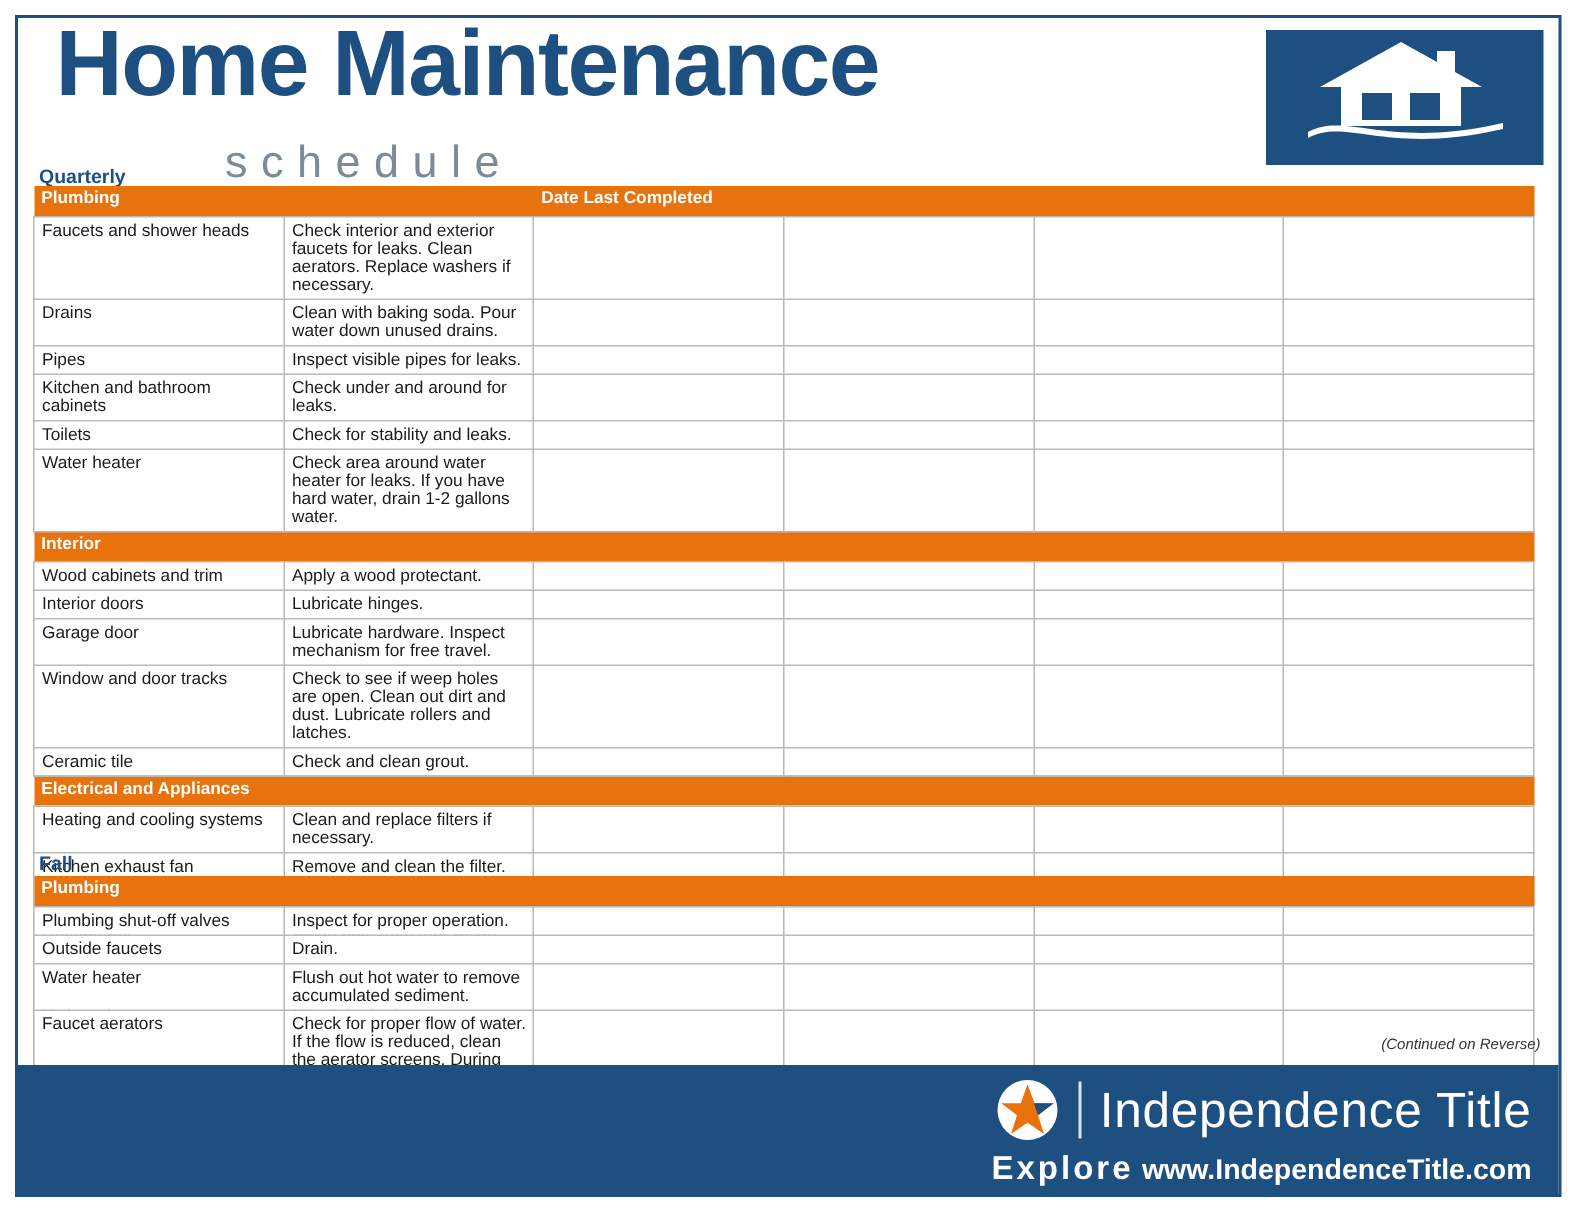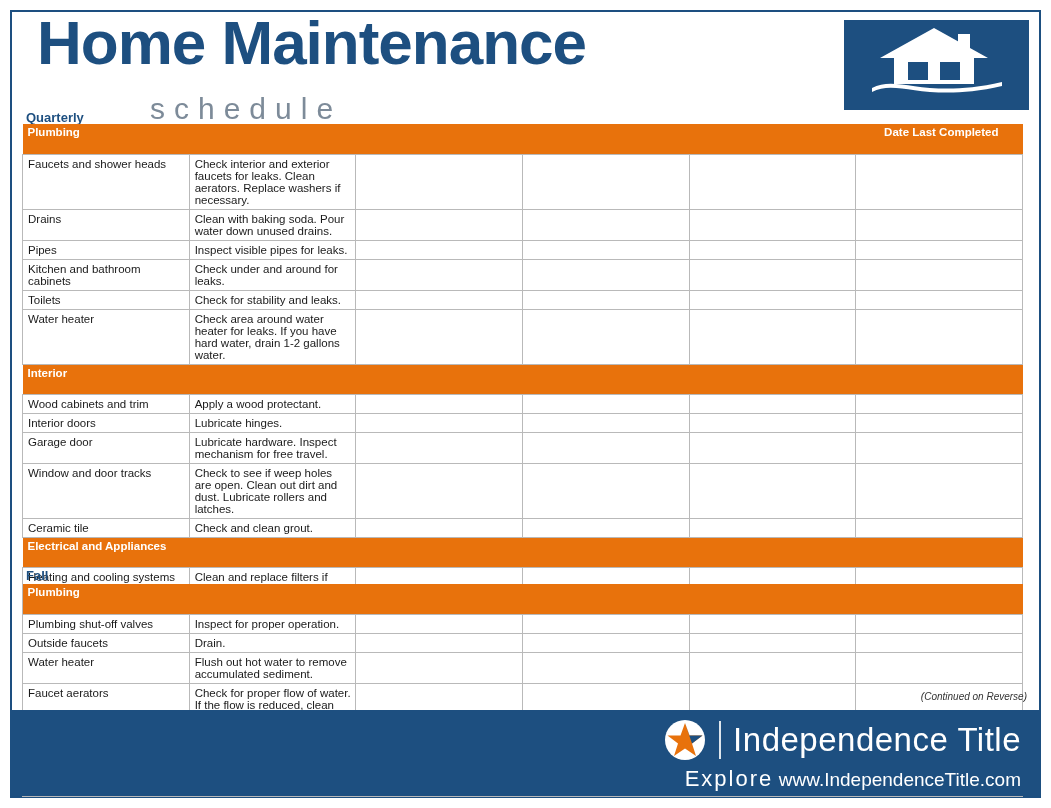--- a/index.html
+++ b/index.html
@@ -89,24 +89,24 @@
   td.c-desc { width: 625px; }
   td.c-box  { width: 46px; }
   td.c-box-last { width: 46px; border-right: none; }
   tr.cat td {
     background: #e8720c;
     color: #ffffff;
     font-weight: bold;
     font-size: 11.5px;
     border: none;
     padding: 2px 5px;
-    height: 30px;
+    height: 20px;
   }
   tr.cat td.cat-right {
-    text-align: right;
+    text-align: left;
     padding-right: 24px;
   }
   .continued {
     position: absolute;
     right: 24px;
     font-size: 10px;
     font-style: italic;
     color: #333;
   }
   
@@ -135,20 +135,21 @@
   .foot-sep {
     width: 2px; height: 38px;
     background: #ffffff;
     opacity: .85;
   }
   .foot-explore {
     margin-top: 4px;
     font-size: 20px;
     color: #ffffff;
     text-align: right;
+    font-weight: bold;
   }
   .foot-explore .word {
     font-size: 22px;
     letter-spacing: 2px;
   }
   .foot-explore .url {
     font-size: 19px;
   }
   .star {
     width: 44px; height: 44px;

